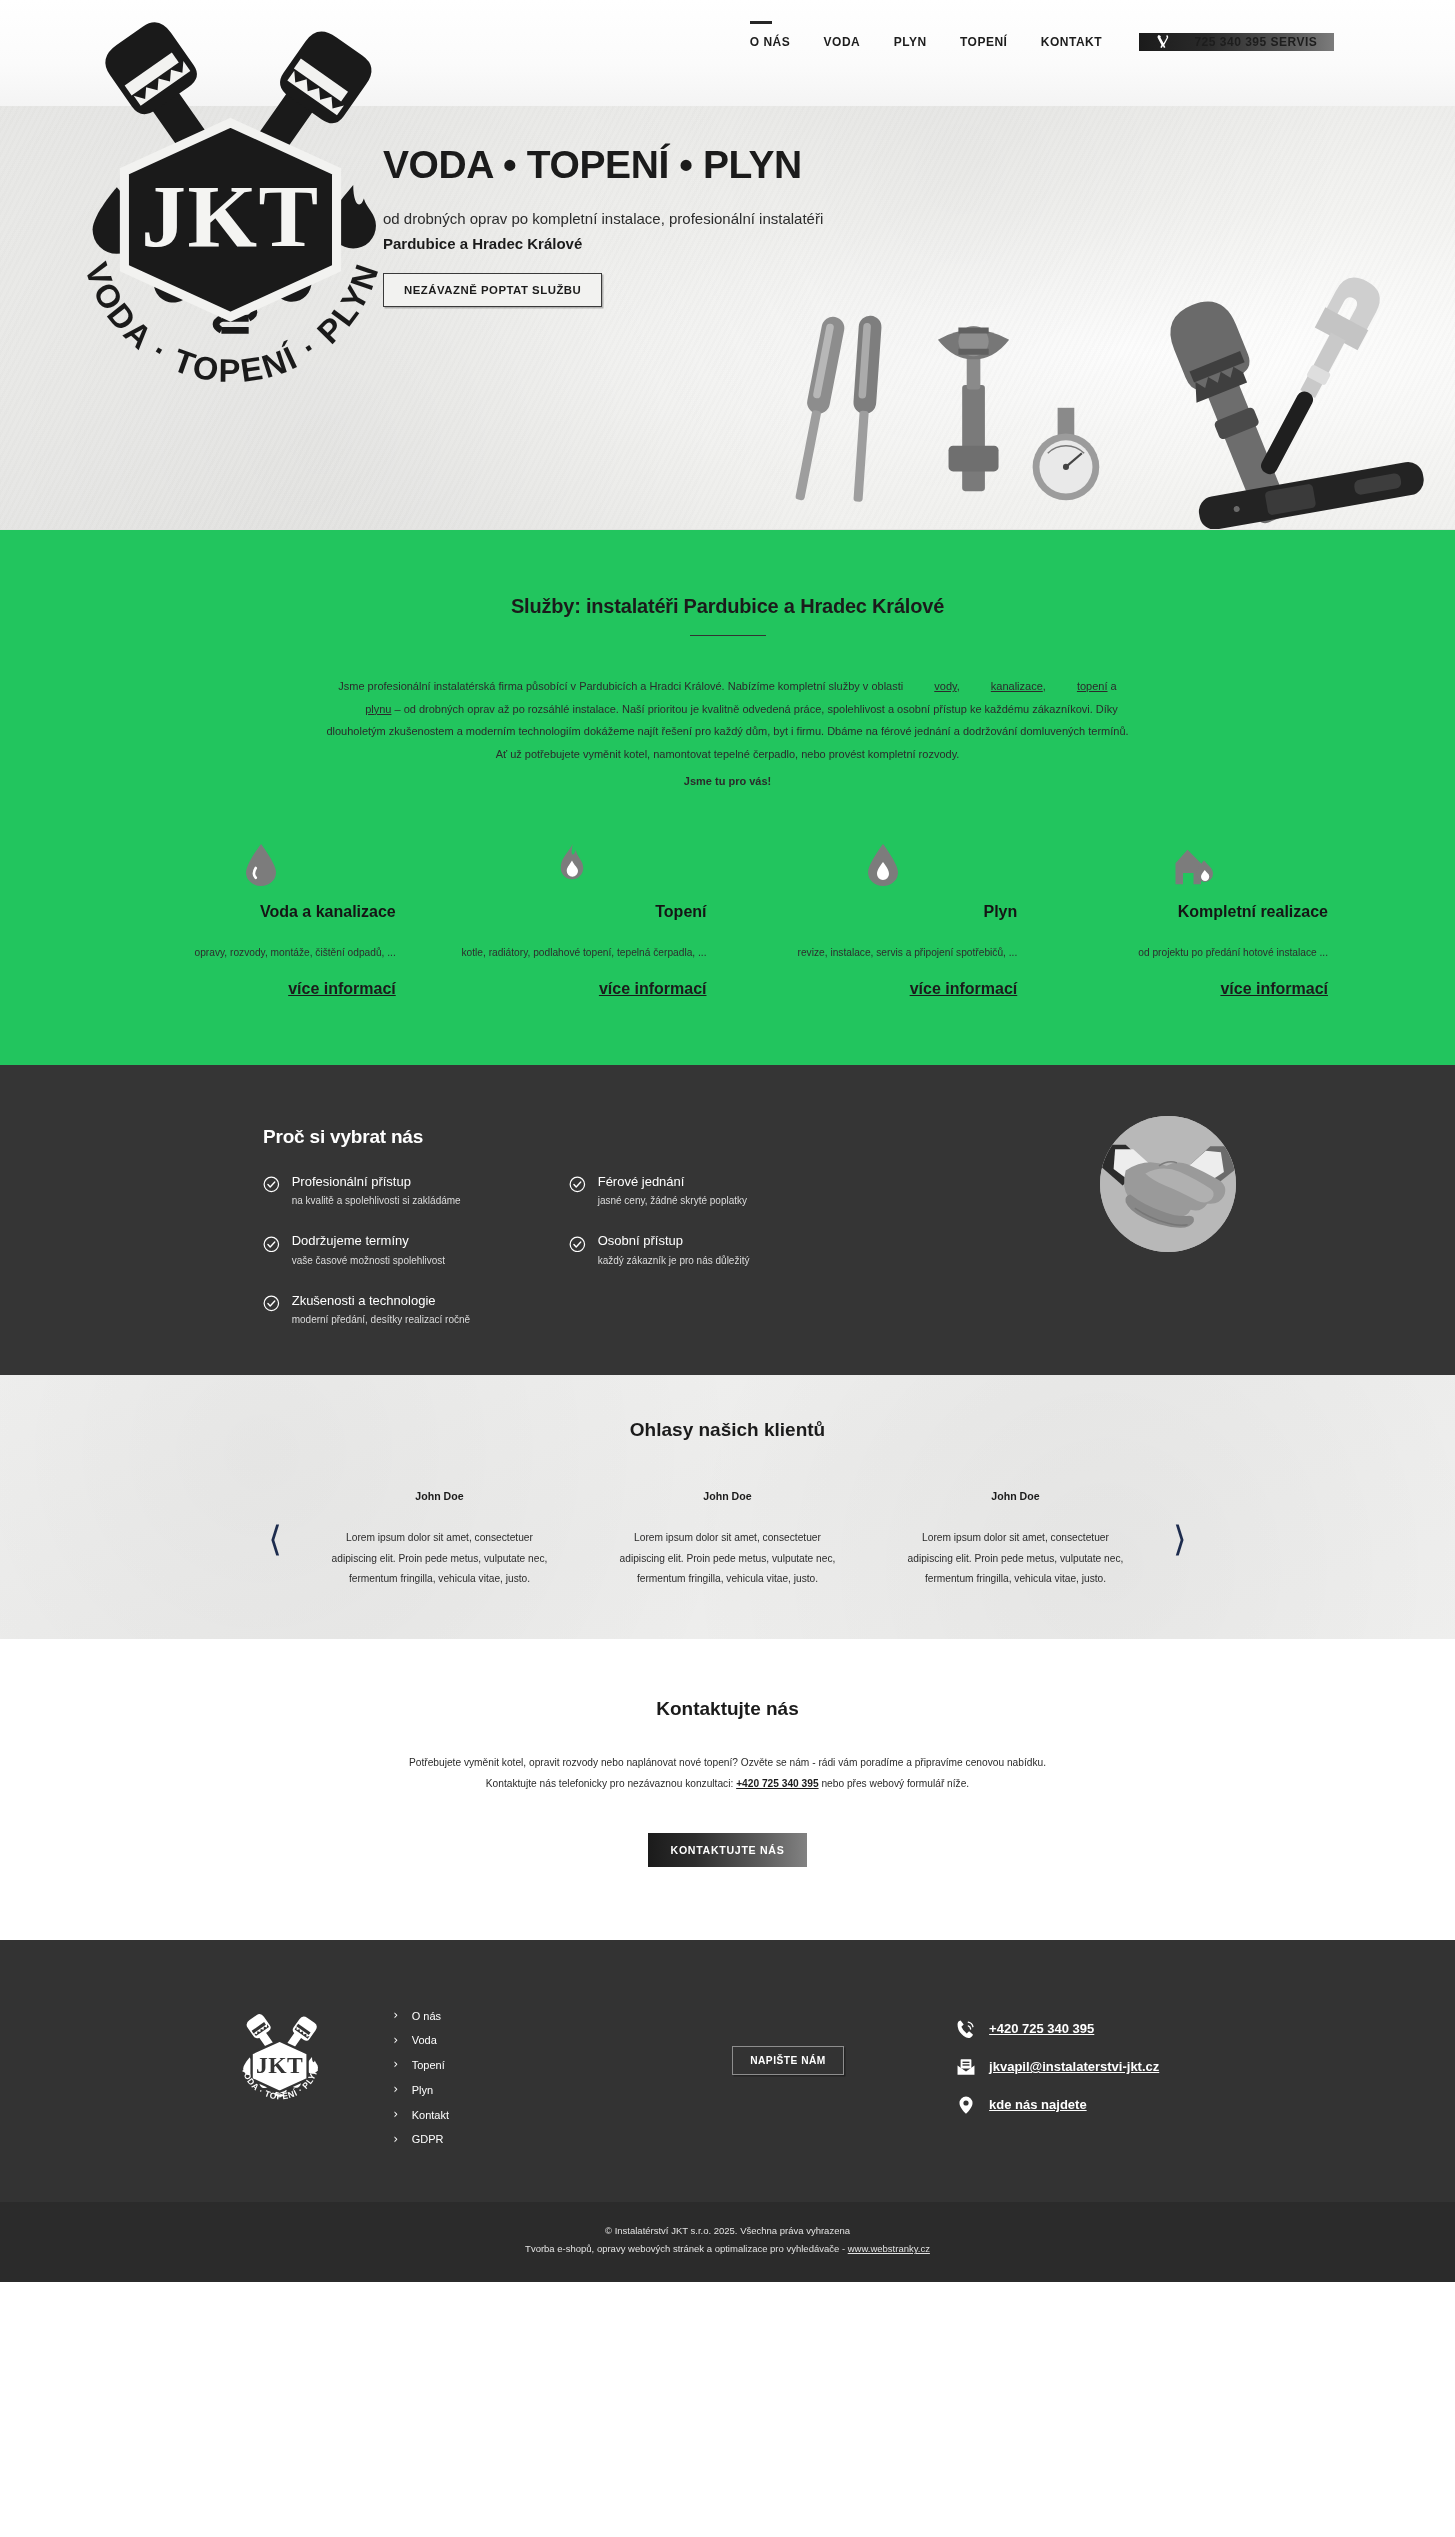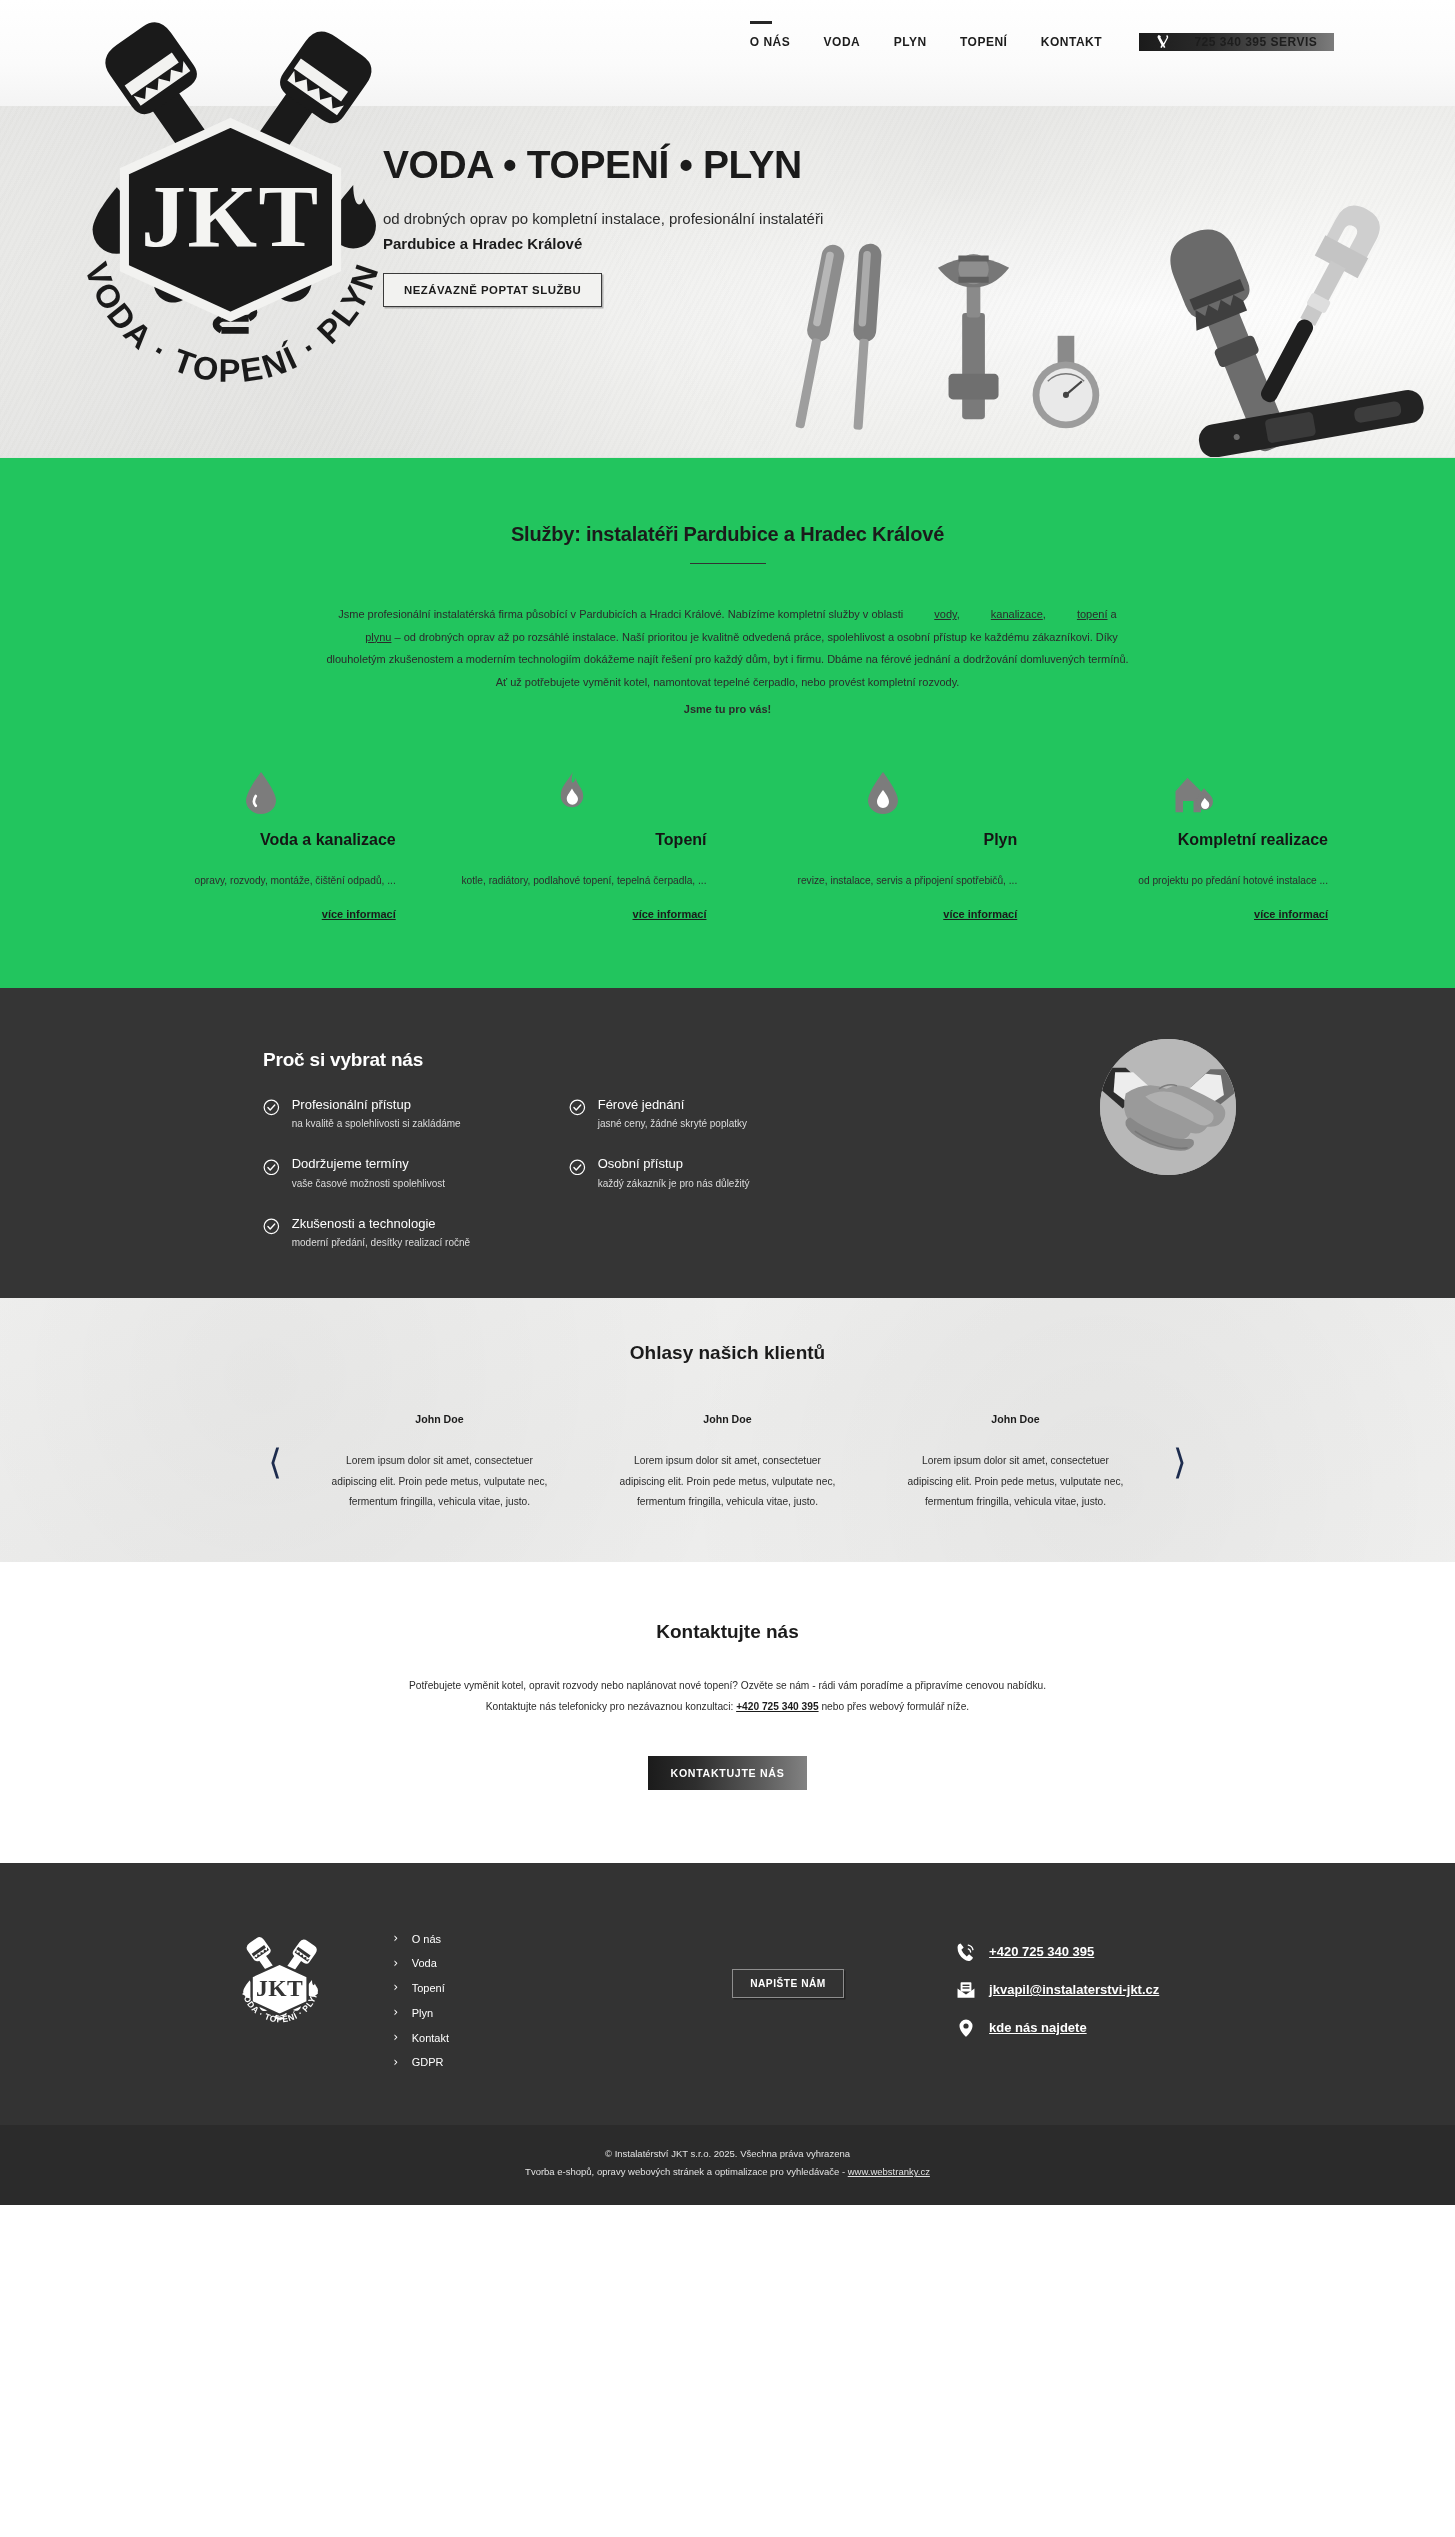--- a/index.html
+++ b/index.html
@@ -30,21 +30,21 @@
   }
   .phonebtn .txt{font-family:"Liberation Sans",sans-serif;}
   .wrench-ic{width:18px;height:18px;display:block;}
 
   
   .logo-wrap{position:absolute;left:35px;top:3px;width:394px;height:432px;z-index:60;pointer-events:none;}
   .logo-wrap svg{width:100%;height:100%;}
 
   
   .hero{
-    position:relative;height:352px;
+    position:relative;height:424px;
     background:
       radial-gradient(ellipse at 78% 58%, #ffffff 0%, #f3f3f1 42%, #e8e8e6 100%),
       #ececea;
     border-bottom:0.8px solid #e2e2e0;overflow:hidden;
   }
   .hero:after{
     content:"";position:absolute;inset:0;
     background:
       repeating-linear-gradient(117deg, rgba(0,0,0,.012) 0 2.3px, rgba(255,255,255,.02) 2.3px 5.3px),
       radial-gradient(circle at 22% 80%, rgba(0,0,0,.05), transparent 45%),
@@ -79,21 +79,21 @@
   }
   .intro a{color:#2b2b2b;text-decoration:underline;margin-left:28px;}
   .intro .bold{display:block;margin-top:4.5px;font-weight:700;}
 
   .cards{display:flex;max-width:1243px;margin:47px auto 0;}
   .card{flex:1;text-align:right;padding:0 21px;}
   .card .ic{height:47px;display:flex;align-items:flex-end;justify-content:center;}
   .card .ic svg{fill:#7c7c7c;}
   .card h3{margin-top:16.7px;font-size:16px;font-weight:800;color:#151515;}
   .card p{margin-top:23px;font-size:10.2px;line-height:1.75;color:#2d2d2d;}
-  .card .more{display:inline-block;margin-top:18px;font-size:11px;font-weight:700;color:#1b1b1b;}
+  .card .more{display:inline-block;margin-top:18px;font-size:16px;font-weight:700;color:#1b1b1b;}
 
   
   .why{background:#353535;color:#fff;padding:47px 0 49px;position:relative;}
   .why-inner{max-width:1243px;margin:0 auto;display:flex;align-items:flex-start;padding:0 30px;}
   .why-left{flex:1;padding-left:127px;padding-top:13.6px;}
   .why h2{font-size:19px;font-weight:800;letter-spacing:-0.2px;margin-bottom:27px;}
   .why-grid{display:flex;gap:56px;}
   .why-col{display:flex;flex-direction:column;gap:27px;width:250px;}
   .wi{display:flex;gap:12px;align-items:flex-start;}
   .wi .chk{flex:none;margin-top:1.5px;}

